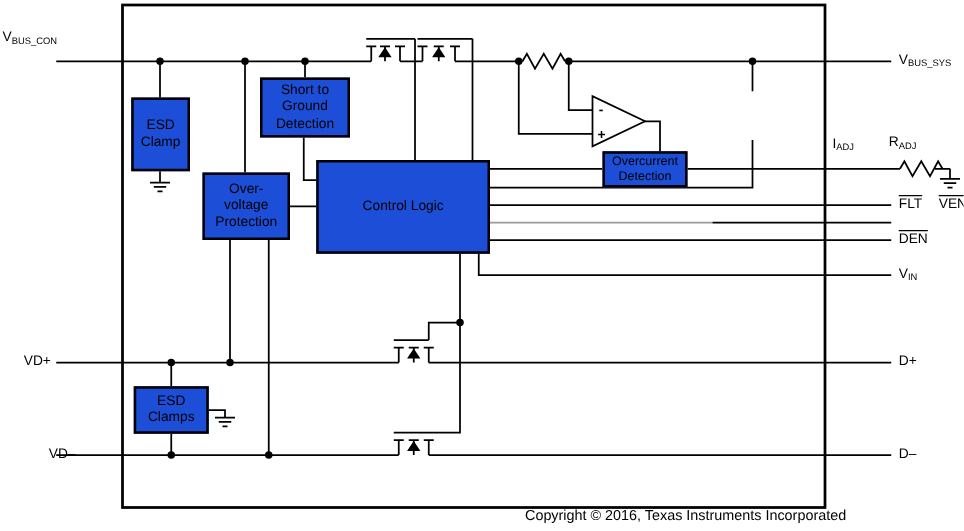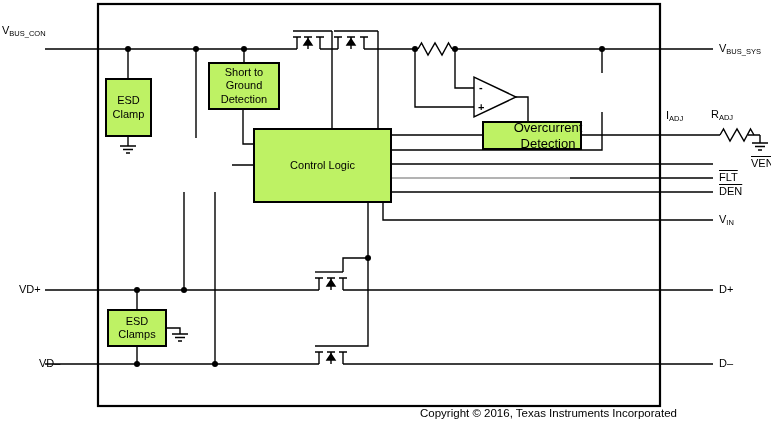--- a/index.html
+++ b/index.html
@@ -2,21 +2,21 @@
 <html><head>
 <meta charset="utf-8">
 <style>
   html,body{margin:0;padding:0;background:#fff;}
   .canvas{
     position:relative;width:771px;height:425px;background:#fff;overflow:hidden;
     font-family:"Liberation Sans", sans-serif;color:#000;
   }
   .diagram-svg{position:absolute;left:0;top:0;}
   .block{
-    position:absolute;border:2px solid #000;background:#bef264;
+    position:absolute;border:2px solid #000;background:#1d4ed8;
     display:flex;align-items:center;justify-content:center;
     text-align:center;font-size:11px;line-height:1.2;white-space:pre-line;
   }
   .pin-label{
     position:absolute;font-size:11px;line-height:13px;white-space:nowrap;
   }
   .pin-label sub{font-size:7.5px;vertical-align:-2px;letter-spacing:0;}
   .ovl{text-decoration:overline;}
   .copyright{
     position:absolute;left:420px;top:406px;width:350px;
@@ -143,24 +143,27 @@
     <text x="478" y="111" class="opamp-sign" fill="#000" stroke="none">+</text>
   </svg>
 
   <div class="block" style="left:105px;top:78px;width:43px;height:55px;">ESD
 Clamp</div>
 
   <div class="block" style="left:208px;top:62px;width:68px;height:44px;">Short to
 Ground
 Detection</div>
 
+  <div class="block" style="left:162px;top:138px;width:66px;height:50px;">Over-
+voltage
+Protection</div>
 
   <div class="block" style="left:253px;top:128px;width:135px;height:71px;">Control Logic</div>
 
-  <div class="block" style="left:482px;top:121px;width:64px;height:25px;font-size:13px;padding-left:32px;">Overcurrent
+  <div class="block" style="left:482px;top:121px;width:64px;height:25px;font-size:10px;">Overcurrent
 Detection</div>
 
 
   <div class="block" style="left:107px;top:309px;width:56px;height:34px;">ESD
 Clamps</div>
 
   <div class="pin-label" style="left:2px;top:24px;">
     <span>V</span><sub>BUS_CON</sub>
   </div>
   <div class="pin-label" style="left:19px;top:283px;">VD+</div>
@@ -171,21 +174,21 @@
   </div>
   <div class="pin-label" style="left:666px;top:109px;">
     <span>I</span><sub>ADJ</sub>
   </div>
   <div class="pin-label" style="left:711px;top:108px;">
     <span>R</span><sub>ADJ</sub>
   </div>
   <div class="pin-label" style="left:719px;top:157px;margin-left:32px;">
     <span class="ovl">VEN</span>
   </div>
-  <div class="pin-label" style="left:719px;top:171px;">
+  <div class="pin-label" style="left:719px;top:157px;">
     <span class="ovl">FLT</span>
   </div>
   <div class="pin-label" style="left:719px;top:185px;">
     <span class="ovl">DEN</span>
   </div>
   <div class="pin-label" style="left:719px;top:213px;">
     <span>V</span><sub>IN</sub>
   </div>
   <div class="pin-label" style="left:719px;top:283px;">D+</div>
   <div class="pin-label" style="left:719px;top:357px;">D–</div>

